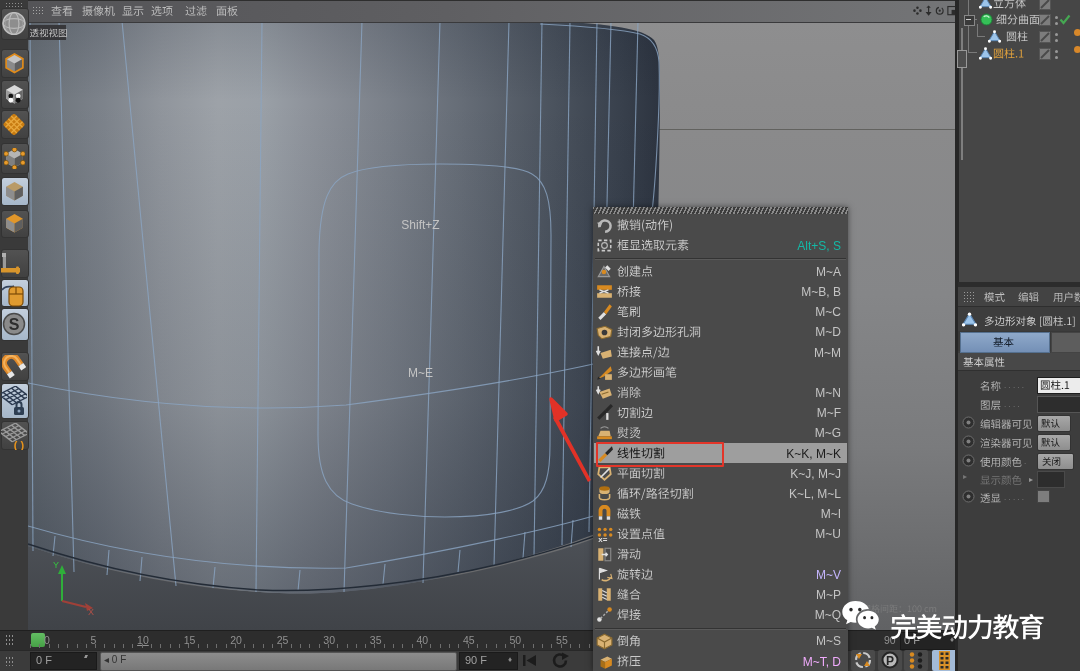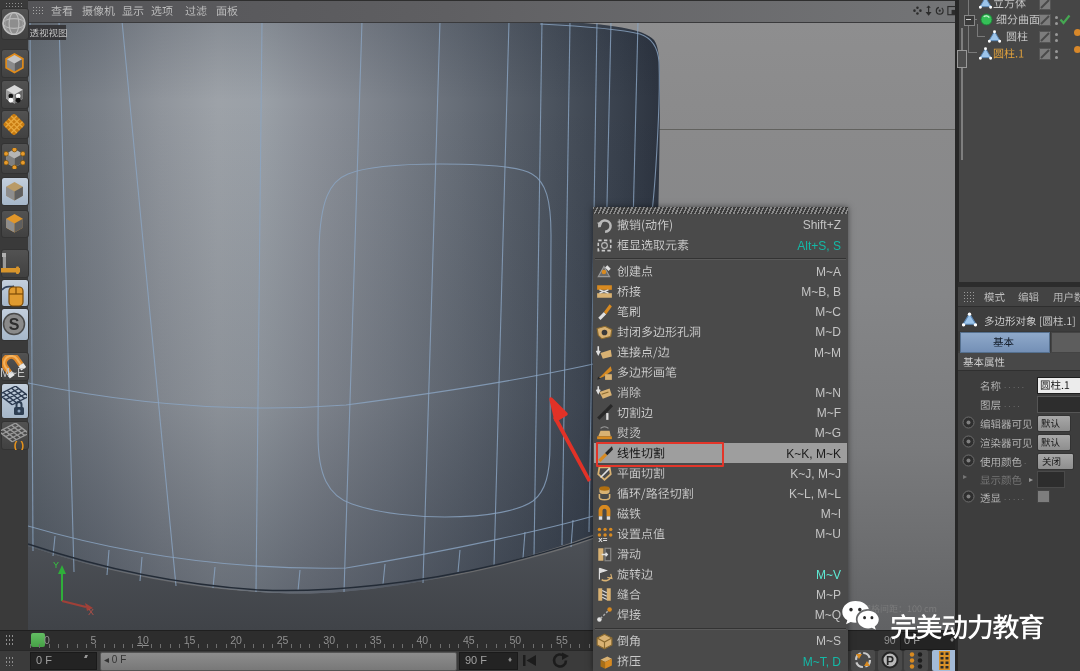--- a/index.html
+++ b/index.html
@@ -380,21 +380,21 @@
       <circle cx="6.5" cy="6.5" r="2" fill="#808080"></circle>
     </svg>
 <div style="position:absolute;left:1004px;top:493px;font:8px 'Liberation Sans',sans-serif;color:#888;white-space:nowrap;">. . . . .</div>
 <div style="position:absolute;left:1037px;top:490px;width:11px;height:11px;background:#7d7d7d;border:1px solid #444"></div>
 <div style="position:absolute;left:593px;top:207px;width:255px;height:464px;background:#4a4a4a;box-shadow:0 0 6px rgba(0,0,0,0.5)"></div>
 <div style="position:absolute;left:593px;top:207px;width:255px;height:7px;background:repeating-linear-gradient(115deg,#8a8a8a 0,#8a8a8a 1.5px,#3c3c3c 1.5px,#3c3c3c 3.5px)"></div>
 <svg style="position:absolute;left:595.5px;top:216.6px" width="17" height="17" viewBox="0 0 15 15">
       <path d="M3,9 A5,5 0 1 1 8,13" stroke="#b9b9b9" stroke-width="2.2" fill="none"></path>
       <path d="M1,5 L6,4 L4,9 Z" fill="#b9b9b9"></path>
     </svg>
-<div style="position:absolute;left:0px;top:218.3px;font:12px 'Liberation Sans',sans-serif;color:#c4c4c4;white-space:nowrap;width:841px;text-align:right">Shift+Z</div>
+<div style="position:absolute;left:0px;top:218.3px;font:12px 'Liberation Sans',sans-serif;color:#c4c4c4;white-space:nowrap;width:841px;text-align:center">Shift+Z</div>
 <svg style="position:absolute;left:595.5px;top:236.8px" width="17" height="17" viewBox="0 0 15 15">
       <rect x="2" y="3" width="11" height="9" fill="none" stroke="#c9c9c9" stroke-width="1.4" stroke-dasharray="3 2"></rect>
       <circle cx="7.5" cy="7.5" r="2.5" fill="none" stroke="#bbb"></circle>
     </svg>
 <div style="position:absolute;left:0px;top:238.5px;font:12px 'Liberation Sans',sans-serif;color:#14b8a6;white-space:nowrap;width:841px;text-align:right">Alt+S, S</div>
 <div style="position:absolute;left:595px;top:257.9px;width:251px;height:1px;background:#333"></div>
 <div style="position:absolute;left:595px;top:258.9px;width:251px;height:1px;background:#5a5a5a"></div>
 <svg style="position:absolute;left:595.5px;top:263px" width="17" height="17" viewBox="0 0 15 15">
       <path d="M2,12 L12,12 L7,3 Z" fill="#6a6a6a" stroke="#999"></path>
       <circle cx="7" cy="8" r="2" fill="#d88a20"></circle>
@@ -420,21 +420,21 @@
 <svg style="position:absolute;left:595.5px;top:343.8px" width="17" height="17" viewBox="0 0 15 15">
       <path d="M2,2 L2,9 M0.5,6 L2,9 L3.5,6" stroke="#e0e0e0" stroke-width="1.4" fill="none"></path>
       <path d="M4,8 L13,5 L14,11 L6,13 Z" fill="#d9b273"></path>
     </svg>
 <div style="position:absolute;left:0px;top:345.5px;font:12px 'Liberation Sans',sans-serif;color:#c4c4c4;white-space:nowrap;width:841px;text-align:right">M~M</div>
 <svg style="position:absolute;left:595.5px;top:364px" width="17" height="17" viewBox="0 0 15 15">
       <path d="M2,13 L6,9 L13,2 L14,6 L7,11 Z" fill="#d88a20"></path>
       <path d="M1,14 L4,13 L2,11 Z" fill="#282828"></path>
       <rect x="8" y="9" width="6" height="5" fill="#d9b273"></rect>
     </svg>
-<div style="position:absolute;left:0px;top:365.7px;font:12px 'Liberation Sans',sans-serif;color:#c4c4c4;white-space:nowrap;width:841px;text-align:left">M~E</div>
+<div style="position:absolute;left:0px;top:365.7px;font:12px 'Liberation Sans',sans-serif;color:#c4c4c4;white-space:nowrap;width:841px;text-align:center">M~E</div>
 <svg style="position:absolute;left:595.5px;top:384.2px" width="17" height="17" viewBox="0 0 15 15">
       <path d="M2,2 L2,8 M0.5,5 L2,8 L3.5,5" stroke="#e0e0e0" stroke-width="1.4" fill="none"></path>
       <path d="M3,7 L12,4 L14,10 L6,13 Z" fill="#d9b273"></path>
       <path d="M5,9 L11,7" stroke="#8a6a30"></path>
     </svg>
 <div style="position:absolute;left:0px;top:385.9px;font:12px 'Liberation Sans',sans-serif;color:#c4c4c4;white-space:nowrap;width:841px;text-align:right">M~N</div>
 <svg style="position:absolute;left:595.5px;top:404.4px" width="17" height="17" viewBox="0 0 15 15">
       <path d="M1,12 L8,5 L10,7 L3,14 Z" fill="#282828"></path>
       <path d="M8,5 L13,0 L15,2 L10,7 Z" fill="#282828"></path>
       <rect x="9" y="8" width="2" height="6" fill="#e0e0e0"></rect>
@@ -484,21 +484,21 @@
 <svg style="position:absolute;left:595.5px;top:545.8px" width="17" height="17" viewBox="0 0 15 15">
       <rect x="2" y="2" width="4.5" height="11" fill="#d9b273"></rect>
       <rect x="8" y="2" width="5" height="11" fill="none" stroke="#8a8a8a"></rect>
       <path d="M5,7.5 L10,7.5 M8.5,6 L10,7.5 L8.5,9" stroke="#e0e0e0" stroke-width="1.2" fill="none"></path>
     </svg>
 <svg style="position:absolute;left:595.5px;top:566px" width="17" height="17" viewBox="0 0 15 15">
       <path d="M3,2 L3,12 M3,2 L9,4 L3,6" fill="#e0e0e0" stroke="#e0e0e0"></path>
       <path d="M5,12 a5,4 0 0 0 8,-2" stroke="#d9b273" stroke-width="1.4" fill="none"></path>
       <path d="M13,7 L14,11 L10,10" fill="none" stroke="#d9b273"></path>
     </svg>
-<div style="position:absolute;left:0px;top:567.7px;font:12px 'Liberation Sans',sans-serif;color:#5eead4;white-space:nowrap;width:841px;text-align:right">M~V</div>
+<div style="position:absolute;left:0px;top:567.7px;font:12px 'Liberation Sans',sans-serif;color:#c4b5fd;white-space:nowrap;width:841px;text-align:right">M~V</div>
 <svg style="position:absolute;left:595.5px;top:586.2px" width="17" height="17" viewBox="0 0 15 15">
       <rect x="2" y="2" width="3.5" height="11" fill="#d9b273"></rect>
       <rect x="9.5" y="2" width="3.5" height="11" fill="#d9b273"></rect>
       <path d="M5.5,4 L9.5,6 M5.5,7 L9.5,9 M5.5,10 L9.5,12" stroke="#e0e0e0"></path>
     </svg>
 <div style="position:absolute;left:0px;top:587.9px;font:12px 'Liberation Sans',sans-serif;color:#c4c4c4;white-space:nowrap;width:841px;text-align:right">M~P</div>
 <svg style="position:absolute;left:595.5px;top:606.4px" width="17" height="17" viewBox="0 0 15 15">
       <circle cx="3" cy="12" r="2" fill="#e0e0e0"></circle>
       <circle cx="12" cy="3" r="2" fill="#d88a20"></circle>
       <path d="M4,11 L11,4" stroke="#aaa" stroke-width="1.3" stroke-dasharray="2 1.5"></path>
@@ -509,21 +509,21 @@
 <svg style="position:absolute;left:595.5px;top:632.6px" width="17" height="17" viewBox="0 0 15 15">
       <path d="M7.5,1 L14,4.5 L14,10.5 L7.5,14 L1,10.5 L1,4.5 Z" fill="#d9b273" stroke="#8a6a30"></path>
       <path d="M1,4.5 L7.5,8 L14,4.5 M7.5,8 L7.5,14" stroke="#8a6a30" fill="none"></path>
     </svg>
 <div style="position:absolute;left:0px;top:634.3px;font:12px 'Liberation Sans',sans-serif;color:#c4c4c4;white-space:nowrap;width:841px;text-align:right">M~S</div>
 <svg style="position:absolute;left:595.5px;top:652.8px" width="17" height="17" viewBox="0 0 15 15">
       <path d="M4,6 L10,3 L14,5 L8,8 Z" fill="#d9b273"></path>
       <path d="M4,6 L8,8 L8,14 L4,12 Z" fill="#a86f18"></path>
       <path d="M8,8 L14,5 L14,11 L8,14 Z" fill="#d88a20"></path>
     </svg>
-<div style="position:absolute;left:0px;top:654.5px;font:12px 'Liberation Sans',sans-serif;color:#14b8a6;white-space:nowrap;width:841px;text-align:right">M~T, D</div>
+<div style="position:absolute;left:0px;top:654.5px;font:12px 'Liberation Sans',sans-serif;color:#f0abfc;white-space:nowrap;width:841px;text-align:right">M~T, D</div>
 <div style="position:absolute;left:596px;top:442px;width:124px;height:21px;border:2px solid #e33529;border-radius:1px"></div>
 <svg style="position:absolute;left:540px;top:393px" width="60" height="92" viewBox="0 0 60 92">
 <path d="M16,22 L51,87 L48,89 L13,25 Z" fill="#e23227"></path>
 <path d="M11,6 L26,21 L16,27 Z" fill="#e23227" stroke="#e23227" stroke-width="3.5" stroke-linejoin="round"></path>
 </svg>
 <svg style="position:absolute;left:0;top:0;pointer-events:none" width="1080" height="671" viewBox="0 0 1080 671">
       <path d="M54.2 12.6V13.5H58.7V12.6ZM54.2 11.1V12H58.7V11.1ZM53.4 10.5H59.6V14.1H53.4ZM51.6 7.2H61.4V7.9H51.6ZM56.1 5.8H56.9V10.2H56.1ZM55.6 7.4 56.3 7.7Q55.9 8.2 55.4 8.7Q54.9 9.2 54.3 9.6Q53.8 10.1 53.2 10.4Q52.5 10.8 51.9 11Q51.9 10.9 51.8 10.8Q51.7 10.7 51.6 10.5Q51.5 10.4 51.4 10.3Q52 10.1 52.6 9.8Q53.2 9.5 53.8 9.1Q54.3 8.7 54.8 8.3Q55.3 7.8 55.6 7.4ZM57.3 7.4Q57.7 7.8 58.1 8.3Q58.6 8.7 59.2 9.1Q59.8 9.4 60.4 9.7Q61 10 61.6 10.2Q61.5 10.3 61.4 10.4Q61.3 10.5 61.2 10.7Q61.1 10.8 61.1 10.9Q60.4 10.7 59.8 10.3Q59.2 10 58.6 9.6Q58 9.1 57.5 8.7Q57 8.2 56.7 7.7ZM51.8 14.8H61.2V15.5H51.8Z M64.9 10.7H71.3V15.9H70.4V11.3H65.7V15.9H64.9ZM62.6 9.2H72.4V9.9H62.6ZM63.5 7.7H71.7V8.4H63.5ZM65.4 12.1H70.8V12.6H65.4ZM65.4 13.4H70.8V14H65.4ZM65.3 14.8H70.8V15.5H65.3ZM71.1 5.8 71.6 6.4Q70.8 6.6 69.9 6.7Q68.9 6.8 67.8 6.9Q66.7 6.9 65.6 7Q64.5 7 63.5 7Q63.5 6.9 63.4 6.7Q63.4 6.5 63.3 6.4Q64.3 6.4 65.4 6.3Q66.5 6.3 67.5 6.2Q68.6 6.2 69.5 6.1Q70.4 6 71.1 5.8ZM66.6 6.6 67.4 6.8Q67.1 8.1 66.5 9.4Q65.9 10.6 65 11.6Q64.1 12.7 62.9 13.4Q62.8 13.3 62.7 13.2Q62.6 13.1 62.5 13Q62.5 12.9 62.4 12.8Q63.5 12.1 64.4 11.1Q65.2 10.1 65.7 9Q66.3 7.8 66.6 6.6Z" fill="#bdbdbd"></path>
       <path d="M82.4 11.3Q82.9 11.1 83.7 10.9Q84.5 10.6 85.4 10.3L85.5 11Q84.8 11.3 84 11.6Q83.2 11.9 82.6 12.1ZM82.5 7.8H85.5V8.5H82.5ZM83.7 5.8H84.5V14.9Q84.5 15.2 84.4 15.4Q84.4 15.6 84.2 15.7Q84 15.8 83.7 15.8Q83.4 15.8 82.9 15.8Q82.9 15.7 82.8 15.5Q82.7 15.3 82.6 15.1Q83 15.1 83.2 15.1Q83.5 15.1 83.6 15.1Q83.7 15.1 83.7 15Q83.7 15 83.7 14.9ZM85.6 6.2H92.4V6.9H85.6ZM86.9 7.6H90.8V8.1H86.9ZM86.9 8.9H90.8V9.4H86.9ZM85.4 11.5H88.2V12.2H85.4ZM90.7 6.5H91.4V11.2H90.7ZM87.9 11.5H88L88.2 11.5L88.6 11.7Q88.3 12.7 87.8 13.5Q87.3 14.3 86.7 14.9Q86 15.5 85.3 15.9Q85.2 15.7 85.1 15.6Q84.9 15.4 84.8 15.3Q85.5 15 86.1 14.4Q86.7 13.9 87.2 13.2Q87.7 12.5 87.9 11.6ZM85.7 10.3Q86.6 10.3 87.7 10.2Q88.8 10.2 90 10.1Q91.3 10.1 92.5 10L92.5 10.6Q91.3 10.7 90.1 10.7Q88.9 10.8 87.8 10.9Q86.7 10.9 85.8 10.9ZM85.4 13 85.8 12.6Q86.3 12.9 86.8 13.2Q87.3 13.6 87.7 13.9Q88.2 14.3 88.5 14.6L88 15.1Q87.7 14.8 87.3 14.4Q86.8 14.1 86.3 13.7Q85.8 13.3 85.4 13ZM86.4 6.5H87.2V10.4L86.4 10.5ZM88.7 11.5H91.8V12.2H88.7ZM91.6 11.5H91.7L91.9 11.5L92.3 11.6Q92 12.7 91.4 13.6Q90.8 14.4 90.1 15Q89.3 15.6 88.4 15.9Q88.4 15.7 88.2 15.6Q88.1 15.4 88 15.3Q88.8 15 89.5 14.5Q90.3 14 90.8 13.3Q91.4 12.5 91.6 11.6ZM89.5 12Q89.9 13.1 90.7 14Q91.5 14.9 92.6 15.3Q92.5 15.4 92.4 15.5Q92.2 15.7 92.1 15.9Q91 15.4 90.2 14.4Q89.3 13.4 89 12.1Z M98.2 6.5H100.9V7.2H98.2ZM97.7 8.7V9.8H102.1V8.7ZM96.9 8.1H102.9V10.5H96.9ZM98.7 11 99.2 10.7Q99.8 11.1 100.1 11.6Q100.5 12.2 100.7 12.7Q100.8 13.3 100.8 13.9Q100.9 14.4 100.7 14.8Q100.6 15.3 100.4 15.5Q100.2 15.7 99.9 15.8Q99.7 15.9 99.4 15.9Q99.1 15.9 98.7 15.8Q98.7 15.7 98.7 15.5Q98.6 15.3 98.5 15.1Q98.8 15.2 98.9 15.2Q99.1 15.2 99.3 15.2Q99.4 15.2 99.6 15.1Q99.7 15.1 99.8 15Q100 14.8 100 14.5Q100.1 14.1 100.1 13.7Q100.1 13.3 99.9 12.8Q99.8 12.3 99.5 11.8Q99.2 11.4 98.7 11ZM99.4 11.6 99.9 11.9Q99.5 12.3 99 12.6Q98.4 13 97.8 13.4Q97.2 13.7 96.6 13.9Q96.5 13.7 96.4 13.6Q96.3 13.4 96.2 13.3Q96.7 13.2 97.3 12.9Q97.9 12.6 98.5 12.3Q99 12 99.4 11.6ZM100 12.7 100.6 12.9Q100.1 13.5 99.4 14Q98.8 14.4 98 14.8Q97.3 15.2 96.5 15.5Q96.5 15.3 96.3 15.2Q96.2 15 96.1 14.9Q96.8 14.7 97.5 14.3Q98.3 14 98.9 13.6Q99.6 13.1 100 12.7ZM102.4 10.9 103 11.5Q102.6 11.7 102.2 11.9Q101.7 12.2 101.3 12.4Q100.8 12.6 100.4 12.8L100 12.3Q100.4 12.2 100.8 11.9Q101.3 11.7 101.7 11.4Q102.1 11.2 102.4 10.9ZM98.4 5.8 99.1 5.9Q98.7 6.8 98 7.6Q97.3 8.5 96.4 9.2Q96.3 9.2 96.2 9.1Q96.1 8.9 96 8.9Q95.9 8.8 95.8 8.7Q96.4 8.3 96.9 7.8Q97.4 7.3 97.8 6.8Q98.1 6.2 98.4 5.8ZM100.6 6.5H100.8L100.9 6.5L101.4 6.8Q101.1 7.3 100.8 7.8Q100.4 8.3 100 8.6Q100 8.5 99.8 8.4Q99.7 8.3 99.6 8.2Q99.8 8 100 7.7Q100.2 7.5 100.3 7.2Q100.5 6.9 100.6 6.7ZM101.7 11.9Q101.9 12.5 102.2 13Q102.4 13.5 102.8 14Q103.2 14.4 103.7 14.6Q103.5 14.7 103.4 14.9Q103.2 15.1 103.1 15.3Q102.4 14.8 101.9 13.9Q101.3 13.1 101.1 12.1ZM99.7 8.3H100.3V8.4Q100.3 8.6 100.3 9Q100.2 9.4 100 9.8Q99.8 10.3 99.4 10.7Q99 11.1 98.3 11.5Q97.6 11.9 96.6 12.3Q96.6 12.2 96.4 12Q96.3 11.9 96.2 11.7Q97.1 11.4 97.8 11.1Q98.4 10.7 98.8 10.3Q99.2 9.9 99.3 9.6Q99.5 9.2 99.6 8.9Q99.7 8.6 99.7 8.3ZM95.9 5.8 96.7 6Q96.3 7 95.9 7.9Q95.4 8.8 94.9 9.6Q94.4 10.4 93.8 11Q93.8 10.9 93.7 10.8Q93.6 10.6 93.5 10.4Q93.4 10.3 93.3 10.2Q93.8 9.7 94.3 8.9Q94.8 8.2 95.2 7.4Q95.6 6.6 95.9 5.8ZM94.7 8.7 95.5 7.9 95.5 8V15.8H94.7Z M110 6.4H112.7V7.2H110ZM109.5 6.4H110.3V9.9Q110.3 10.6 110.2 11.4Q110.1 12.2 110 13Q109.8 13.8 109.4 14.5Q109.1 15.3 108.5 15.9Q108.4 15.8 108.3 15.7Q108.2 15.6 108.1 15.5Q107.9 15.4 107.8 15.4Q108.4 14.8 108.7 14.1Q109 13.4 109.2 12.7Q109.4 12 109.4 11.3Q109.5 10.6 109.5 9.9ZM112.3 6.4H113.2V14.3Q113.2 14.6 113.2 14.7Q113.2 14.9 113.2 14.9Q113.3 15 113.4 15Q113.5 15 113.6 15Q113.7 15 113.8 15Q113.9 15 114 14.9Q114 14.9 114 14.8Q114.1 14.7 114.1 14.5Q114.1 14.3 114.1 13.9Q114.1 13.5 114.1 12.9Q114.3 13.1 114.4 13.1Q114.6 13.2 114.8 13.3Q114.8 13.6 114.8 13.9Q114.7 14.3 114.7 14.6Q114.7 14.9 114.7 15Q114.6 15.5 114.4 15.6Q114.3 15.7 114.1 15.7Q114 15.8 113.8 15.8Q113.7 15.8 113.5 15.8Q113.3 15.8 113.2 15.8Q113.1 15.8 112.9 15.7Q112.7 15.7 112.6 15.6Q112.5 15.5 112.4 15.4Q112.4 15.2 112.4 15Q112.3 14.7 112.3 14.3ZM104.6 8.1H108.8V8.9H104.6ZM106.4 5.8H107.2V15.9H106.4ZM106.4 8.6 106.9 8.8Q106.8 9.5 106.5 10.2Q106.3 10.9 106 11.6Q105.7 12.2 105.4 12.8Q105.1 13.4 104.7 13.8Q104.7 13.7 104.5 13.4Q104.4 13.2 104.3 13.1Q104.6 12.7 104.9 12.2Q105.2 11.7 105.5 11.1Q105.8 10.5 106 9.8Q106.2 9.2 106.4 8.6ZM107.1 9.8Q107.2 9.9 107.5 10.2Q107.7 10.5 108 10.8Q108.3 11.1 108.5 11.4Q108.8 11.6 108.9 11.7L108.4 12.4Q108.2 12.2 108 11.9Q107.8 11.6 107.6 11.3Q107.3 11 107.1 10.7Q106.8 10.4 106.7 10.2Z" fill="#bdbdbd"></path>
       <path d="M124.7 8.7V9.9H130.3V8.7ZM124.7 7V8.1H130.3V7ZM123.9 6.3H131.2V10.5H123.9ZM122.4 14.6H132.6V15.4H122.4ZM125.9 11H126.7V15H125.9ZM128.3 11H129.1V15H128.3ZM131 11.4 131.7 11.7Q131.4 12.3 130.9 12.9Q130.5 13.5 130.1 13.9L129.5 13.6Q129.8 13.3 130 12.9Q130.3 12.5 130.6 12.1Q130.8 11.7 131 11.4ZM123.4 11.7 124 11.4Q124.2 11.8 124.5 12.2Q124.7 12.6 124.9 13Q125.2 13.4 125.3 13.6L124.6 14Q124.5 13.7 124.3 13.3Q124.1 12.9 123.8 12.5Q123.6 12.1 123.4 11.7Z M138.1 9.7H139V14.8Q139 15.2 138.8 15.4Q138.7 15.6 138.4 15.7Q138.1 15.8 137.6 15.8Q137.2 15.9 136.4 15.9Q136.4 15.7 136.3 15.4Q136.2 15.2 136.1 15Q136.5 15 136.8 15Q137.2 15 137.4 15Q137.7 15 137.8 15Q138 15 138 15Q138.1 14.9 138.1 14.8ZM135.6 11.1 136.4 11.4Q136.2 12 135.8 12.7Q135.4 13.3 135 13.9Q134.6 14.5 134.1 14.9Q134.1 14.8 133.9 14.7Q133.8 14.6 133.6 14.5Q133.5 14.4 133.4 14.4Q134.1 13.8 134.6 12.9Q135.2 12.1 135.6 11.1ZM140.5 11.5 141.3 11.2Q141.7 11.7 142.1 12.3Q142.5 12.9 142.8 13.5Q143.1 14 143.3 14.5L142.4 14.9Q142.3 14.4 142 13.8Q141.7 13.2 141.3 12.6Q140.9 12 140.5 11.5ZM134.6 6.6H142.4V7.4H134.6ZM133.7 9.2H143.4V10.1H133.7Z" fill="#bdbdbd"></path>
       <path d="M154.5 9.6H161.5V10.3H154.5ZM155.8 7.3H161V8H155.8ZM157.6 5.8H158.5V9.9H157.6ZM155.9 6.1 156.7 6.3Q156.5 7.1 156.1 7.8Q155.7 8.6 155.3 9.1Q155.2 9.1 155.1 9Q154.9 8.9 154.8 8.8Q154.7 8.7 154.6 8.7Q155 8.2 155.4 7.5Q155.7 6.8 155.9 6.1ZM158.5 10H159.3V12.9Q159.3 13.1 159.3 13.2Q159.4 13.2 159.6 13.2Q159.6 13.2 159.8 13.2Q159.9 13.2 160 13.2Q160.2 13.2 160.3 13.2Q160.4 13.2 160.5 13.2Q160.6 13.2 160.7 13.1Q160.7 13 160.8 12.8Q160.8 12.5 160.8 11.9Q160.9 12 161 12Q161.2 12.1 161.3 12.2Q161.4 12.2 161.5 12.2Q161.5 12.9 161.4 13.3Q161.3 13.7 161.1 13.8Q160.9 14 160.6 14Q160.5 14 160.3 14Q160.2 14 160 14Q159.8 14 159.7 14Q159.5 14 159.5 14Q159.1 14 158.9 13.9Q158.6 13.8 158.6 13.6Q158.5 13.3 158.5 12.9ZM156.5 10H157.4Q157.3 10.7 157.2 11.3Q157 12 156.7 12.5Q156.4 13 156 13.4Q155.5 13.8 154.7 14.1Q154.7 14 154.6 13.9Q154.5 13.7 154.4 13.6Q154.3 13.5 154.2 13.4Q154.9 13.2 155.3 12.8Q155.8 12.5 156 12.1Q156.2 11.7 156.4 11.1Q156.5 10.6 156.5 10ZM151.7 6.6 152.3 6.1Q152.6 6.4 153 6.7Q153.3 7 153.6 7.3Q153.9 7.7 154.1 7.9L153.4 8.4Q153.2 8.2 152.9 7.8Q152.7 7.5 152.3 7.2Q152 6.8 151.7 6.6ZM153.8 10V14.2H153V10.8H151.6V10ZM153.7 13.9Q153.9 13.9 154.2 14.1Q154.4 14.2 154.8 14.5Q155.4 14.8 156 14.9Q156.7 15 157.6 15Q158.2 15 159 14.9Q159.7 14.9 160.4 14.9Q161.1 14.8 161.6 14.8Q161.6 14.9 161.5 15Q161.5 15.2 161.4 15.4Q161.4 15.5 161.4 15.6Q161.1 15.7 160.6 15.7Q160.1 15.7 159.6 15.7Q159 15.7 158.5 15.7Q158 15.7 157.6 15.7Q156.6 15.7 155.9 15.6Q155.2 15.5 154.7 15.2Q154.4 15 154.1 14.8Q153.9 14.6 153.7 14.6Q153.5 14.6 153.2 14.8Q152.9 15 152.7 15.3Q152.4 15.5 152 15.9L151.5 15.2Q151.9 14.8 152.3 14.5Q152.7 14.2 153 14.1Q153.4 13.9 153.7 13.9Z M162.5 7.1H166V7.9H162.5ZM163.9 7.4H164.7V12.9H163.9ZM162.3 13Q162.8 12.9 163.4 12.7Q164 12.5 164.7 12.3Q165.4 12.1 166.1 11.9L166.2 12.6Q165.2 12.9 164.2 13.2Q163.3 13.6 162.5 13.8ZM166.2 6.2H172.5V7H166.2ZM168.9 6.6 169.8 6.7Q169.6 7.2 169.4 7.7Q169.2 8.2 169 8.5L168.3 8.3Q168.4 8 168.6 7.5Q168.8 7 168.9 6.6ZM168.8 9.5H169.6V11.8Q169.6 12.4 169.5 12.9Q169.4 13.5 169 14Q168.6 14.5 167.9 15Q167.2 15.5 166 15.8Q166 15.8 165.9 15.6Q165.8 15.5 165.7 15.4Q165.6 15.3 165.5 15.2Q166.6 14.9 167.3 14.5Q168 14.1 168.3 13.6Q168.6 13.2 168.7 12.7Q168.8 12.2 168.8 11.8ZM169.6 14 170.1 13.5Q170.5 13.7 171 14.1Q171.5 14.4 171.9 14.7Q172.3 15 172.6 15.3L172 15.9Q171.8 15.6 171.4 15.3Q170.9 14.9 170.5 14.6Q170 14.3 169.6 14ZM166.6 8.1H171.8V13.3H171V8.9H167.4V13.3H166.6Z" fill="#bdbdbd"></path>

